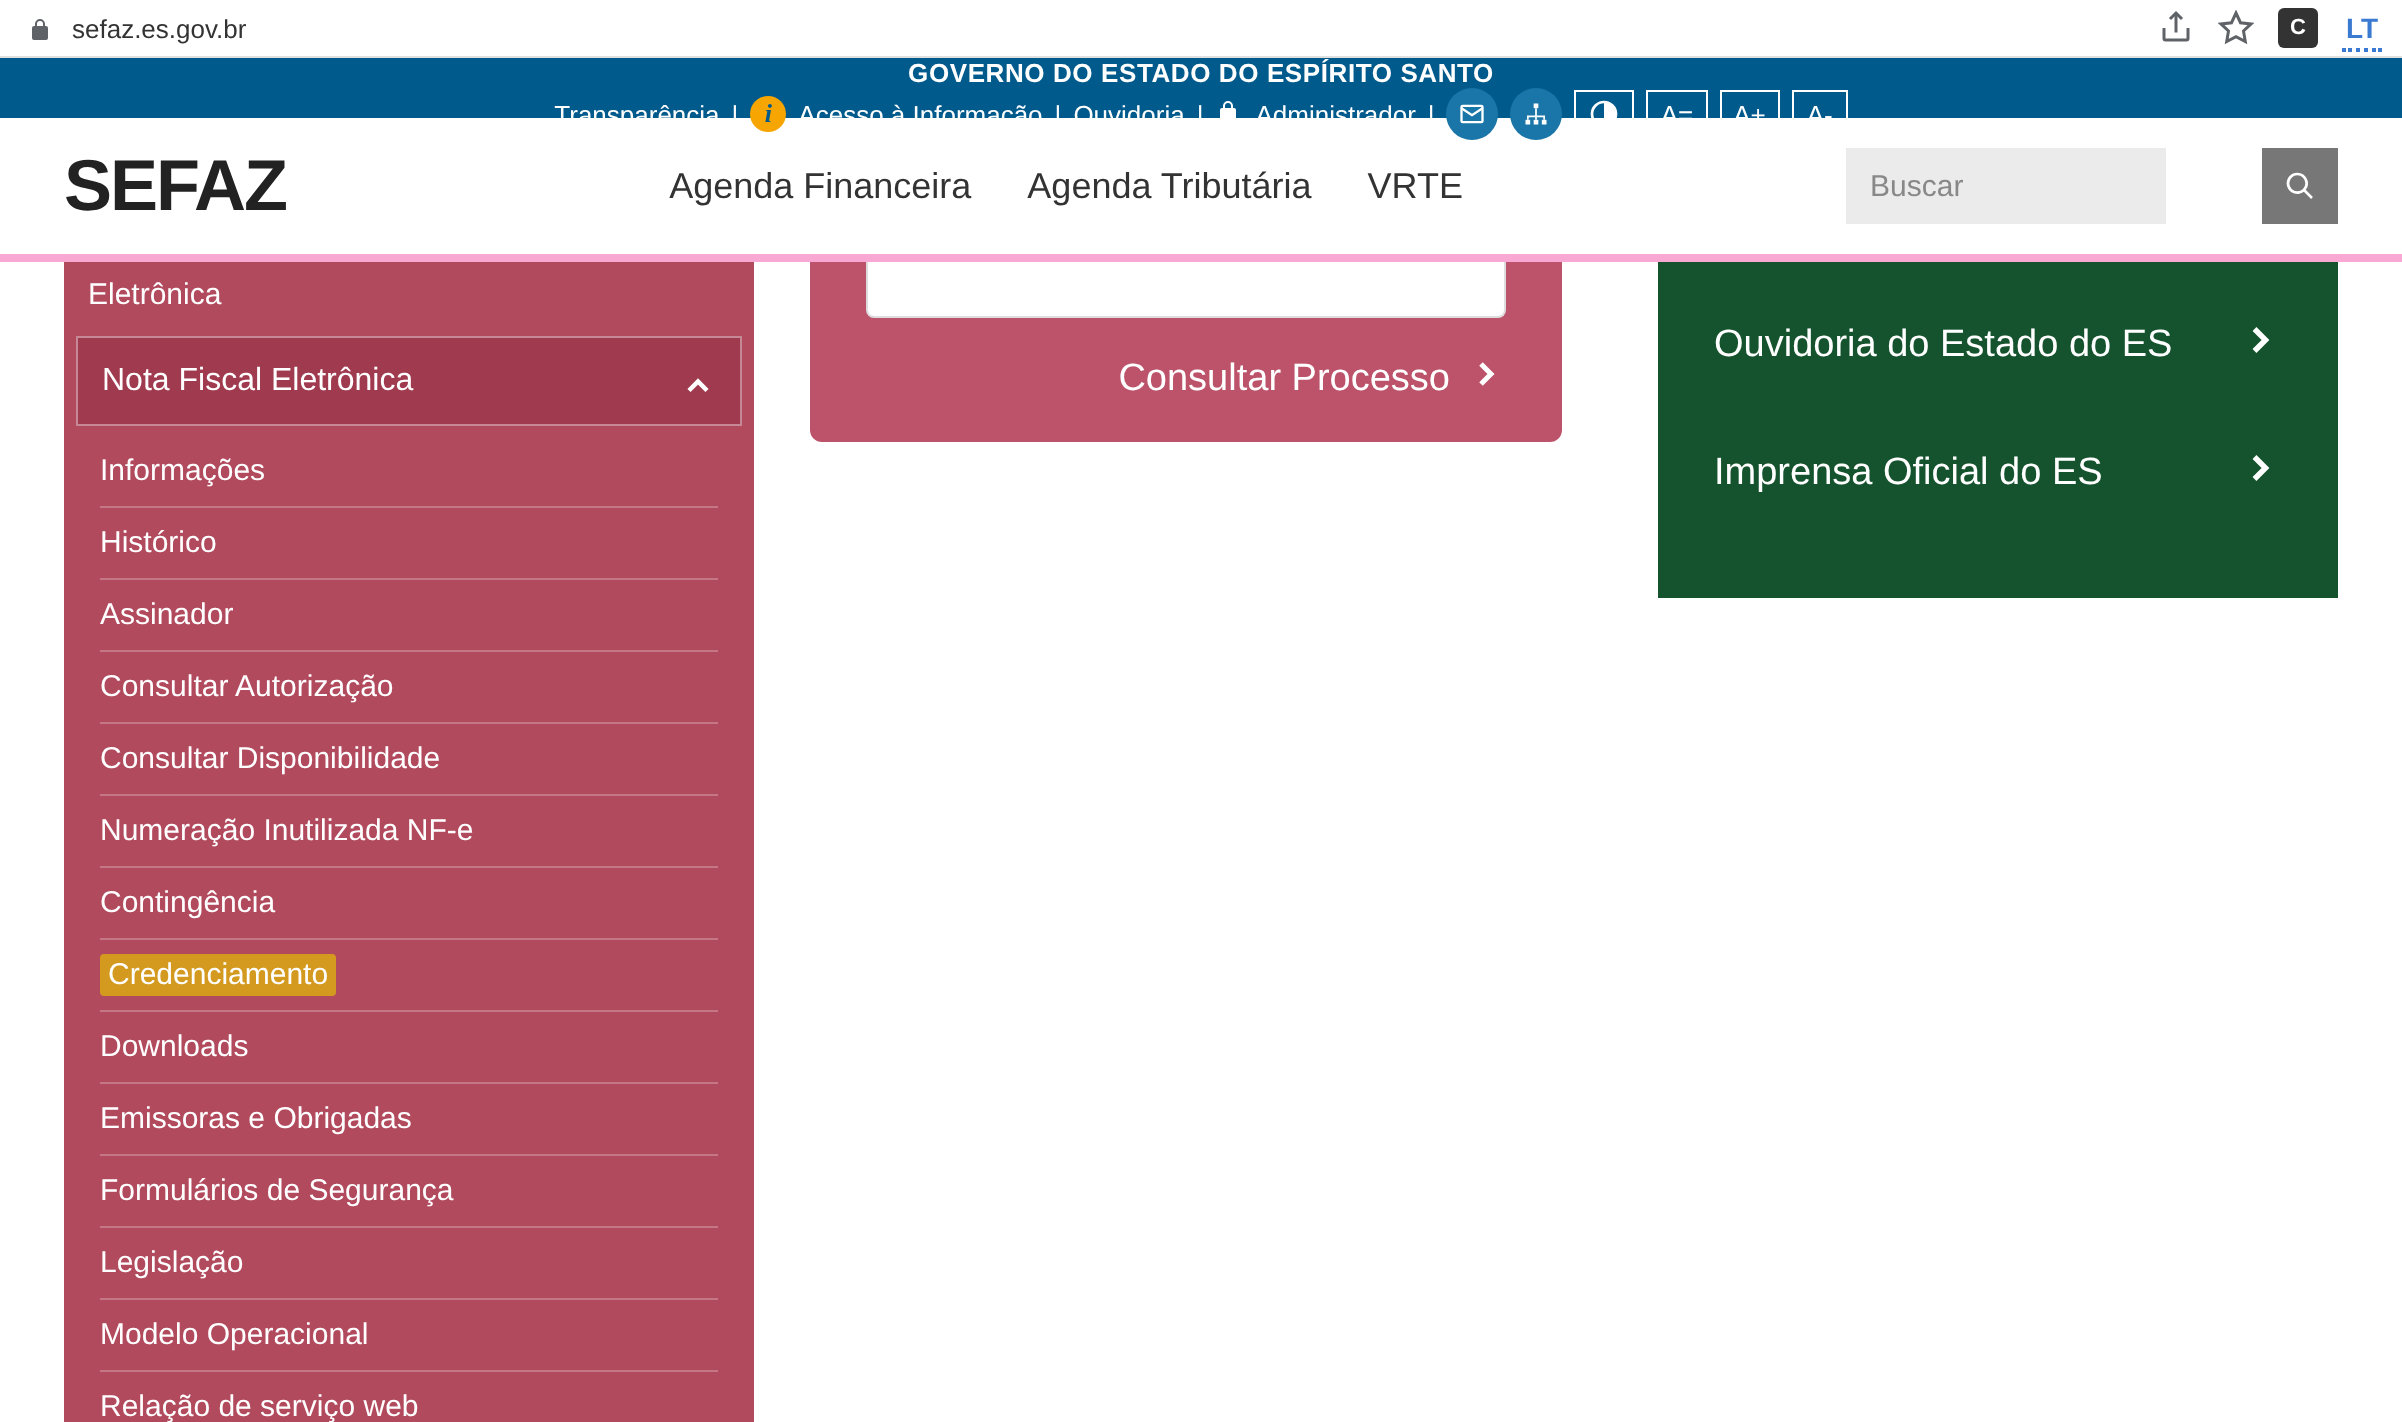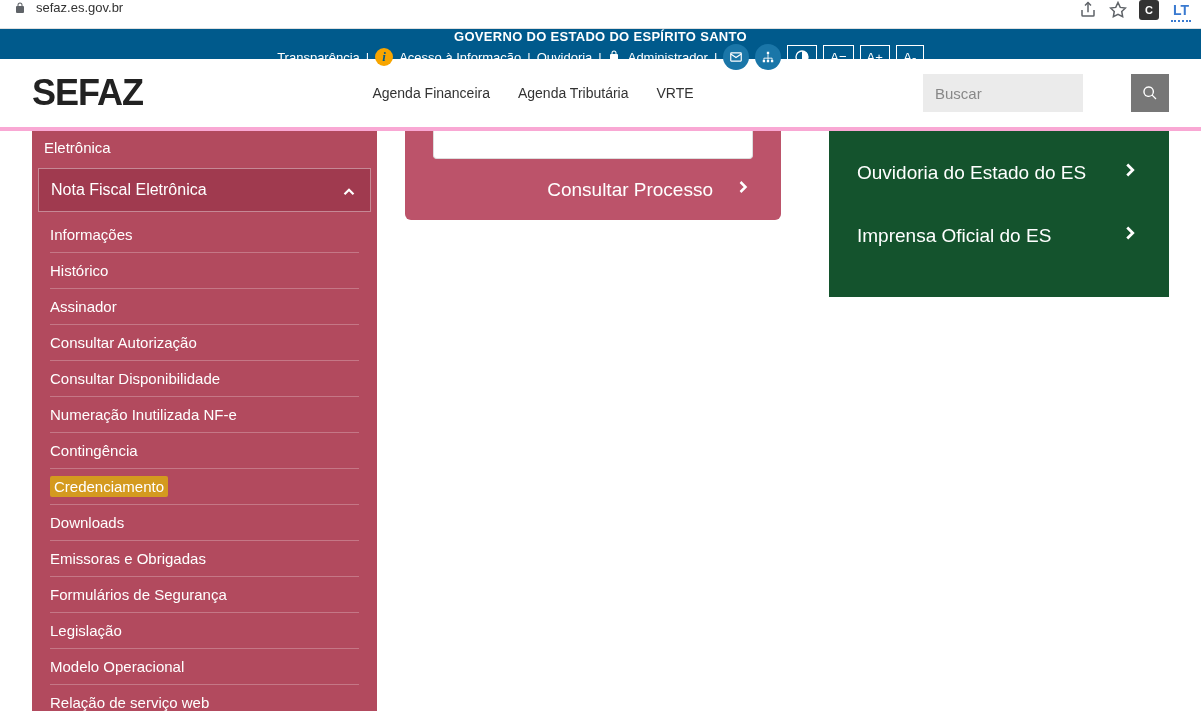--- a/index.html
+++ b/index.html
@@ -1,19 +1,19 @@
 <!DOCTYPE html>
 <html><head>
 <meta charset="utf-8">
 <style>
   * { box-sizing: border-box; margin: 0; padding: 0; }
   body { font-family: Arial, Helvetica, sans-serif; background: #fff; width: 1201px; }
   
   
-  .browser-bar { height: 29px; background: #fff; border-bottom: 1px solid #e0e0e0; display: flex; align-items: flex-start; padding: 0 14px; position: relative; }
+  .browser-bar { height: 29px; background: #fff; border-bottom: 1px solid #e0e0e0; display: flex; align-items: center; padding: 0 14px; position: relative; }
   .lock-icon { width: 12px; height: 12px; margin-right: 10px; }
   .url-text { font-size: 13px; color: #333; }
   .browser-actions { position: absolute; right: 10px; display: flex; align-items: center; gap: 12px; }
   .browser-icon { width: 18px; height: 18px; display: flex; align-items: center; justify-content: center; color: #5f6368; }
   .ext-icon { width: 20px; height: 20px; background: #333; color: #fff; display: flex; align-items: center; justify-content: center; font-size: 11px; font-weight: bold; border-radius: 3px; }
   .ext-icon2 { width: 20px; height: 20px; color: #3a7ad0; display:flex; align-items:center; justify-content:center; font-weight:bold; font-size:14px; position:relative;}
   .ext-icon2::after { content:""; position:absolute; bottom:-2px; left:0; right:0; border-bottom: 2px dotted #3a7ad0;}
   
   
   .gov-bar { background: #005a8c; height: 30px; display: flex; align-items: center; justify-content: space-between; padding: 0 32px; color: #fff; flex-direction: column; }
@@ -24,21 +24,21 @@
   .info-icon { width: 18px; height: 18px; background: #f7a500; border-radius: 50%; display: inline-flex; align-items: center; justify-content: center; color: #005a8c; font-weight: bold; font-size: 13px; font-style: italic; font-family: serif;}
   .admin-lock { color:#fff; font-size:12px; margin-right:2px;}
   .icon-btn-circle { width:26px; height:26px; background:#1a76a8; border-radius:50%; display:inline-flex; align-items:center; justify-content:center; color:#fff; cursor:pointer;}
   .acc-btn { border: 1px solid #fff; padding: 3px 6px; font-size: 13px; cursor: pointer; color: #fff; display:inline-flex; align-items:center; justify-content:center; min-width:28px; height:24px;}
   .acc-btn svg { display:block;}
   
   
   .header { display: flex; align-items: center; justify-content: space-between; padding: 8px 32px; height: 72px; border-bottom: 4px solid #f9a8d4;}
   .logo { font-size: 36px; font-weight: 900; color: #222; letter-spacing: -1px;}
   .nav { display: flex; gap: 28px; }
-  .nav-item { font-size: 14px; color: #333; cursor: pointer; }
+  .nav-item { font-size: 18px; color: #333; cursor: pointer; }
   .search-box { display: flex; gap: 48px; }
   .search-input { width: 160px; height: 38px; background: #ebebeb; border: none; padding: 0 12px; font-size: 15px; color: #555; outline:none;}
   .search-input::placeholder { color: #888; }
   .search-btn { width: 38px; height: 38px; background: #777; border: none; display: flex; align-items: center; justify-content: center; cursor: pointer; }
   .search-btn svg { fill: #fff; }
   
   
   .main { display: flex; padding: 0 32px; gap: 28px; align-items: flex-start;}
   
   
@@ -49,21 +49,21 @@
   .sb-submenu { padding: 3px 18px 3px 18px;}
   .sb-item { padding: 9px 0; border-bottom: 1px solid rgba(255,255,255,0.25); font-size: 15px; cursor: pointer;}
   .sb-item:last-child { border-bottom:none;}
   .sb-item span { display:inline;}
   .sb-item.highlight span { background: #d49a1f; padding: 2px 4px; border-radius: 2px;}
   
   
   .center { width: 376px; flex-shrink:0;}
   .card { background: #bc536a; border-radius: 0 0 6px 6px; padding: 0 28px 18px 28px;}
   .card-input-end { height: 28px; background: #fff; border-radius: 0 0 4px 4px; border:1px solid #ddd; border-top:none;}
-  .card-action { display: flex; justify-content: flex-end; align-items: center; color: #fff; font-size: 19px; margin-top: 18px; cursor: pointer; gap:20px;}
+  .card-action { display: flex; justify-content: flex-end; align-items: center; color: #fff; font-size: 19px; margin-top: 18px; cursor: pointer; gap:8px;}
   
   
   .right { flex:1; }
   .right-panel { background: #14532d; color: #fff; margin-left: 20px;}
   .right-item { padding: 18px 28px; display: flex; justify-content: space-between; align-items: center; font-size: 19px; cursor: pointer;}
   .right-item + .right-item { border-top: none;}
   .right-spacer { height: 30px;}
   
   .chev-right svg { stroke:#fff;}
 </style>

